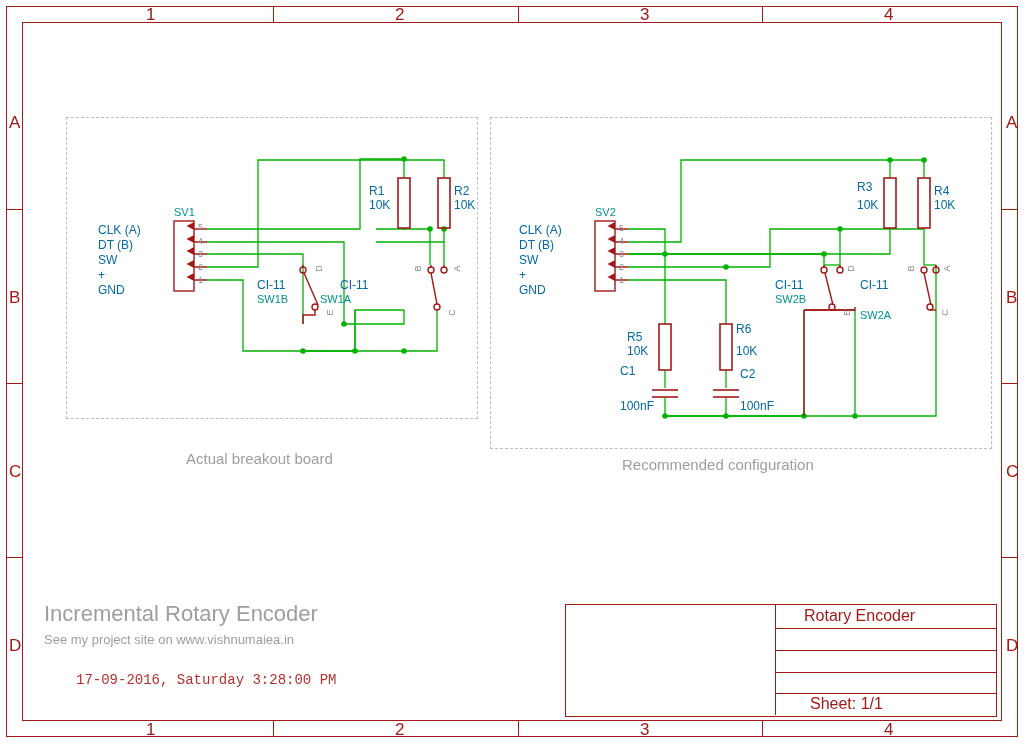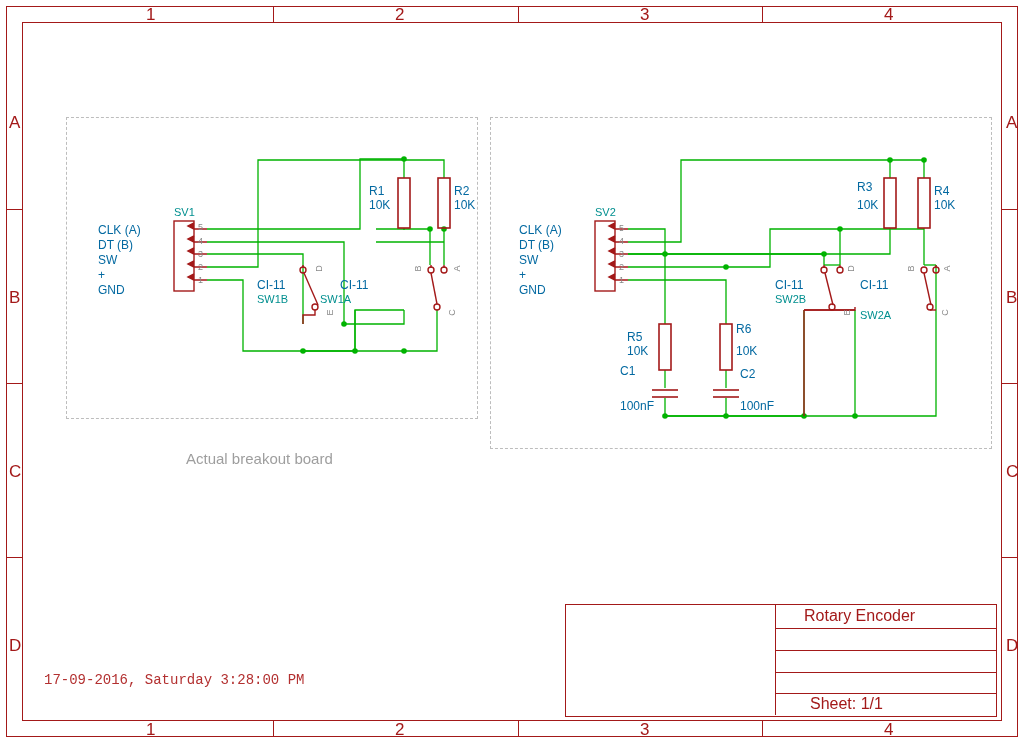--- a/index.html
+++ b/index.html
@@ -67,20 +67,21 @@
   .subtitle {
     position: absolute;
     color: #9e9e9e;
     font-size: 13px;
   }
   .datestamp {
     position: absolute;
     color: #b33030;
     font-family: "Courier New", monospace;
     font-size: 14px;
+    margin-left: 32px;
   }
   .block-text {
     position: absolute;
     color: #a31919;
     font-size: 16px;
   }
   svg.schematic {
     position: absolute;
     top: 0; left: 0;
     pointer-events: none;
@@ -318,21 +319,24 @@
   <div class="component-label" style="left:775px;top:278px">CI-11</div>
   <div class="sref" style="left:775px;top:292px">SW2B</div>
   <div class="component-label" style="left:860px;top:278px">CI-11</div>
   <div class="sref" style="left:860px;top:308px">SW2A</div>
   <div class="component-label" style="left:848px;top:261px;font-size:9px;color:#888;transform:rotate(-90deg)">D</div>
   <div class="component-label" style="left:844px;top:305px;font-size:9px;color:#888;transform:rotate(-90deg)">E</div>
   <div class="component-label" style="left:944px;top:261px;font-size:9px;color:#888;transform:rotate(-90deg)">A</div>
   <div class="component-label" style="left:908px;top:261px;font-size:9px;color:#888;transform:rotate(-90deg)">B</div>
   <div class="component-label" style="left:942px;top:305px;font-size:9px;color:#888;transform:rotate(-90deg)">C</div>
 
-
+  <div class="caption" style="left:622px;top:456px">Recommended configuration</div>
+
+  <div class="title" style="left:44px;top:601px">Incremental Rotary Encoder</div>
+  <div class="subtitle" style="left:44px;top:632px">See my project site on www.vishnumaiea.in</div>
   <div class="datestamp" style="left:44px;top:672px">17-09-2016, Saturday 3:28:00 PM</div>
 
   <div class="titleblock" style="left:565px;top:604px;width:430px;height:111px"></div>
   <div class="titleblock" style="left:775px;top:604px;width:220px;height:24px;border-width:0 0 1px 1px"></div>
   <div class="titleblock" style="left:775px;top:628px;width:220px;height:22px;border-width:0 0 1px 1px"></div>
   <div class="titleblock" style="left:775px;top:650px;width:220px;height:22px;border-width:0 0 1px 1px"></div>
   <div class="titleblock" style="left:775px;top:672px;width:220px;height:21px;border-width:0 0 1px 1px"></div>
   <div class="titleblock" style="left:775px;top:693px;width:220px;height:22px;border-width:0 0 0 1px"></div>
   <div class="block-text" style="left:804px;top:607px">Rotary Encoder</div>
   <div class="block-text" style="left:810px;top:695px">Sheet: 1/1</div>

